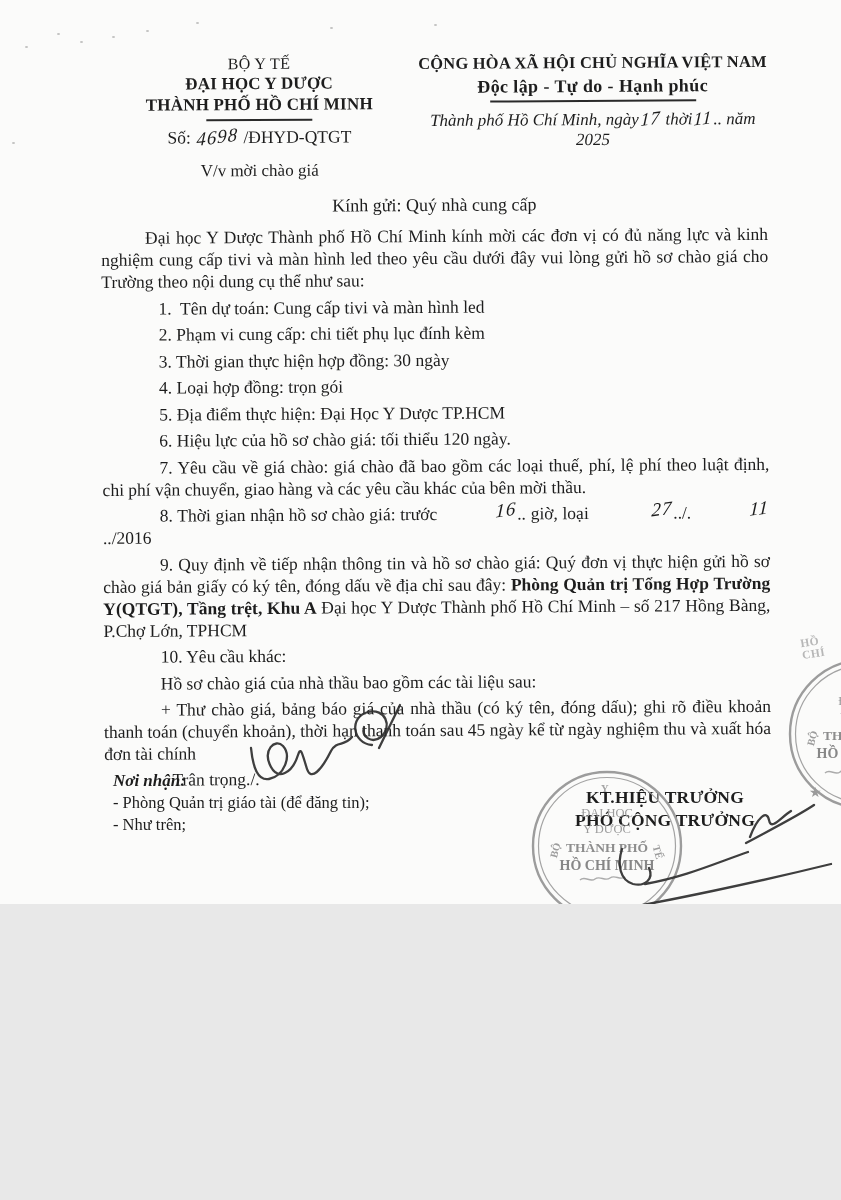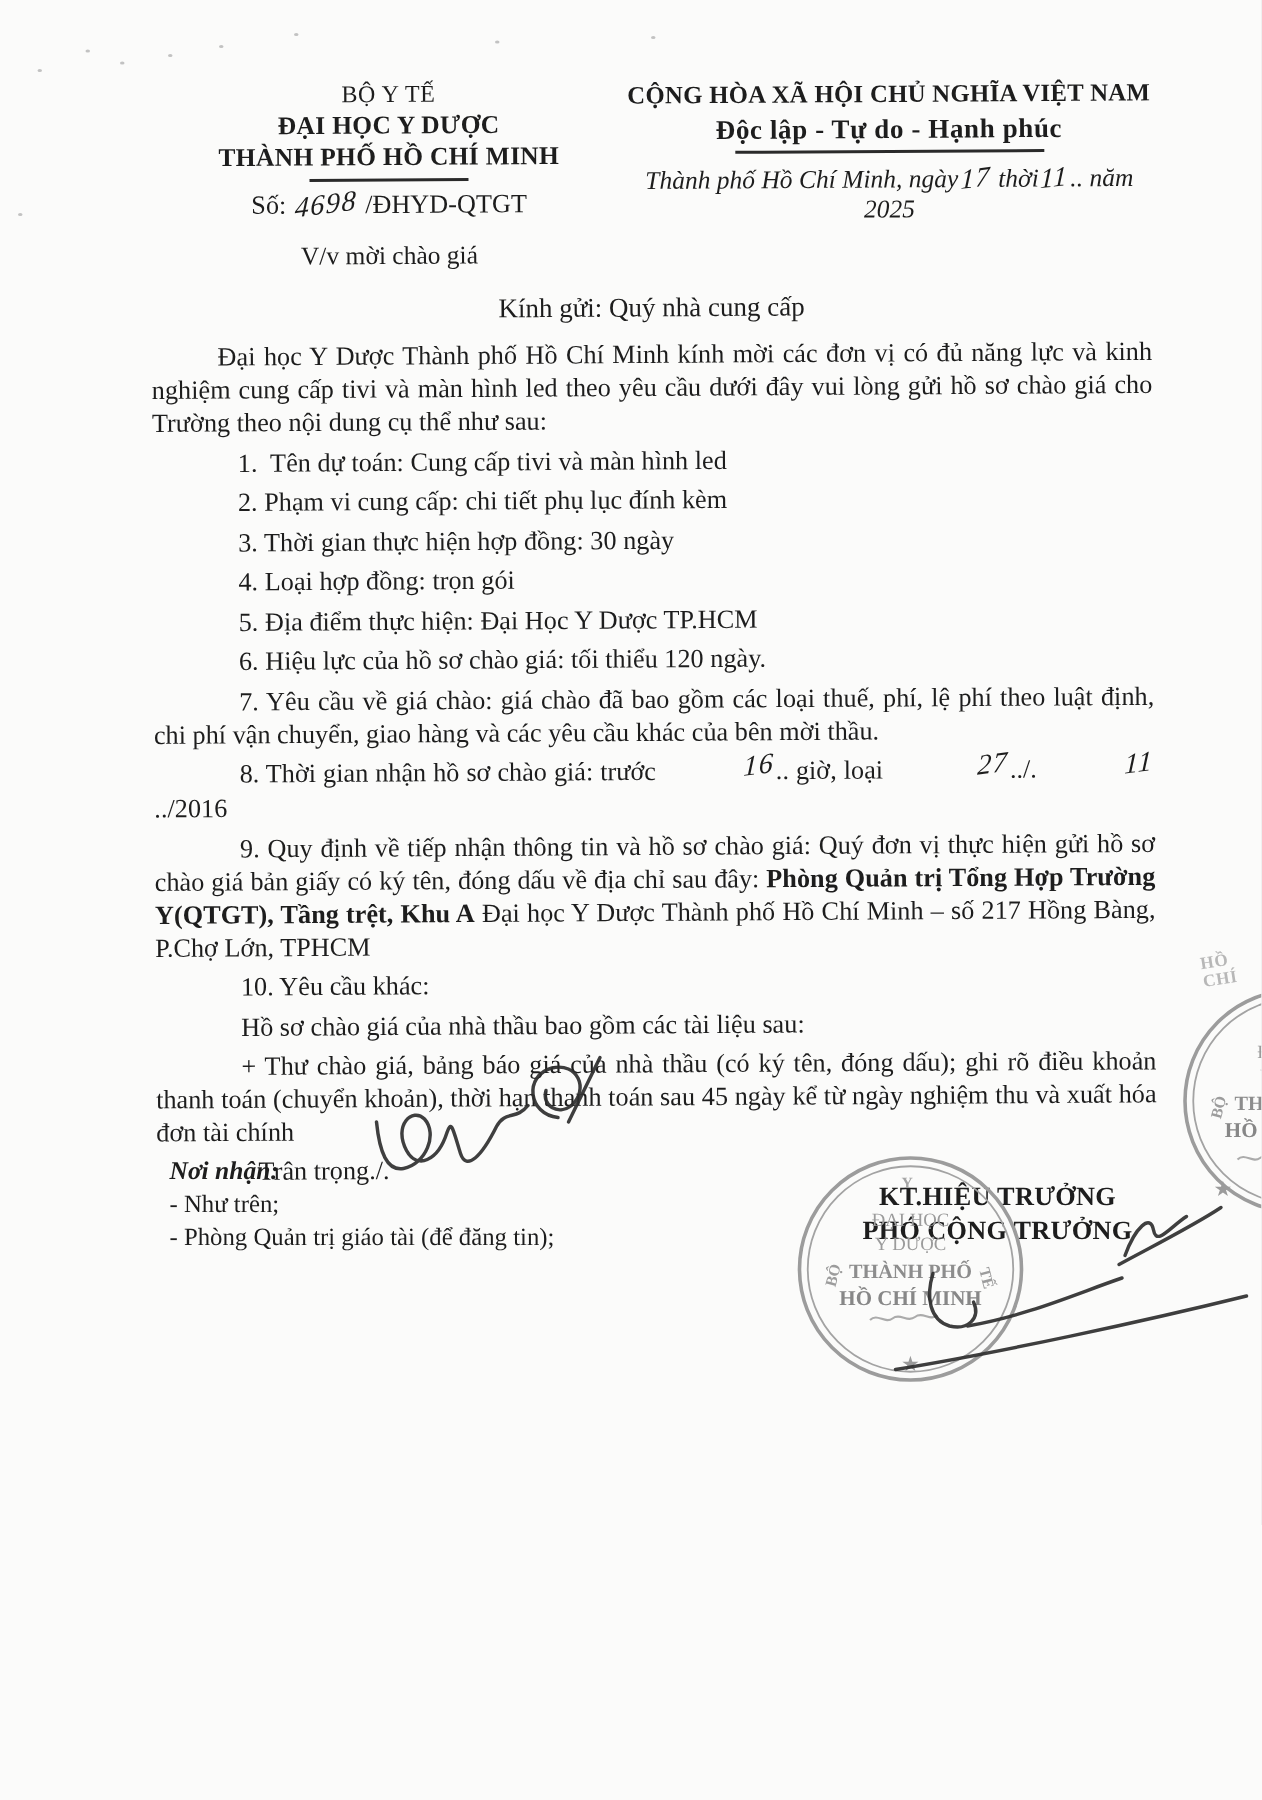--- a/index.html
+++ b/index.html
@@ -1,17 +1,17 @@
 <!DOCTYPE html>
 <html lang="vi"><head>
 <meta charset="utf-8">
 <style>
   html,body{margin:0;padding:0;background:#e8e8e8;}
   .page{
-    position:relative;width:841px;height:1200px;margin:0 auto;
+    position:relative;width:841px;height:904px;margin:0 auto;
     background:#fbfbfa;overflow:hidden;
     font-family:"Liberation Serif","DejaVu Serif",serif;color:#1d1d1d;
   }
   .content{position:absolute;left:0;top:0;width:841px;box-sizing:border-box;
     padding:54px 72px 0 102px;transform:rotate(-0.35deg);}
   
   .hdr{display:flex;}
   .hl{width:318px;flex:none;text-align:center;}
   .hrt{flex:1;text-align:center;}
   .ministry{font-size:16px;letter-spacing:.4px;}
@@ -93,22 +93,22 @@
 
     <p class="para itm">Hồ sơ chào giá của nhà thầu bao gồm các tài liệu sau:</p>
 
     <p class="para itm">+ Thư chào giá, bảng báo giá của nhà thầu (có ký tên, đóng dấu); ghi rõ điều khoản thanh toán (chuyển khoản), thời hạn thanh toán sau 45 ngày kể từ ngày nghiệm thu và xuất hóa đơn tài chính</p>
 
     <p class="closing">Trân trọng./.</p>
   </div>
 
   <div class="recips">
     <div class="lbl">Nơi nhận:</div>
+    <div>- Phòng Quản trị giáo tài (để đăng tin);</div>
     <div>- Như trên;</div>
-    <div>- Phòng Quản trị giáo tài (để đăng tin);</div>
   </div>
 
   <div class="kt">
     <div>KT.HIỆU TRƯỞNG</div>
     <div>PHÓ CỘNG TRƯỞNG</div>
   </div>
 
   <svg class="stamp stamp-main" width="158" height="158" viewBox="0 0 158 158">
     <circle cx="79" cy="79" r="74" fill="none" stroke="#9c9c9c" stroke-width="2.4"></circle>
     <circle cx="79" cy="79" r="68.5" fill="none" stroke="#a3a3a3" stroke-width="1.2"></circle>

